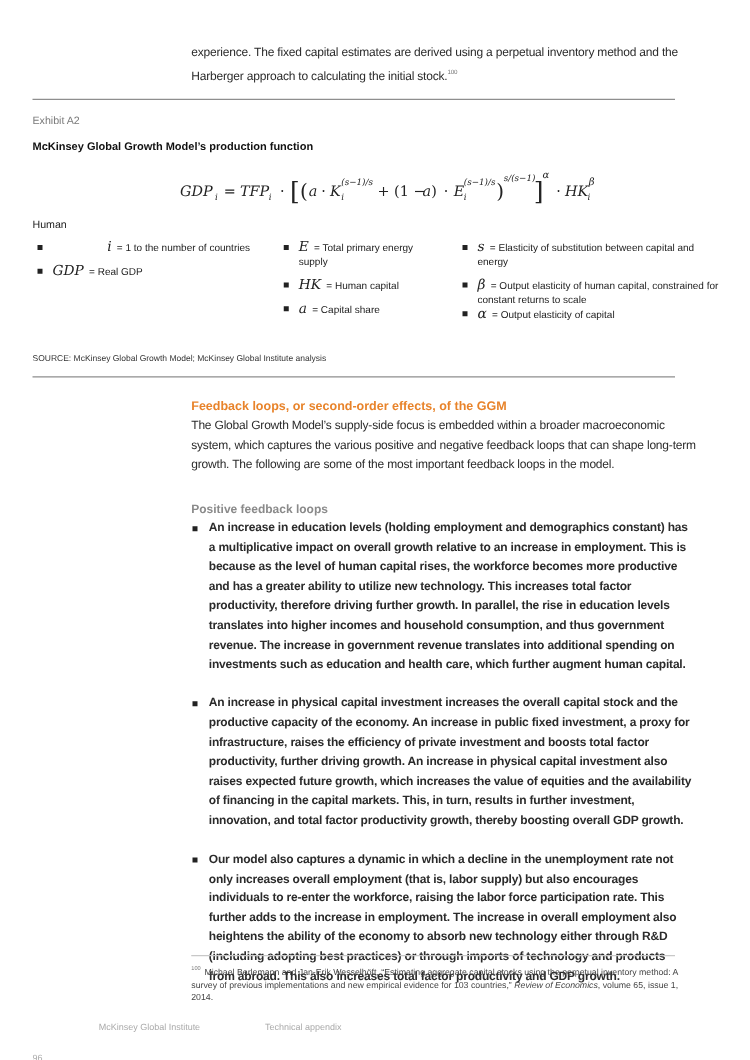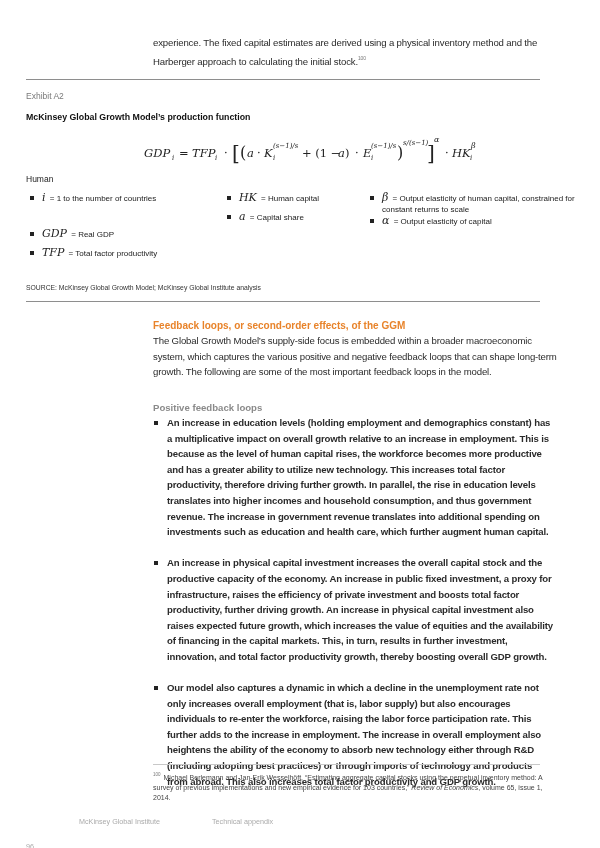--- a/index.html
+++ b/index.html
@@ -26,21 +26,21 @@
   .bullets { position: absolute; left: 153px; top: 415px; width: 402px; margin: 0; padding: 0; list-style: none; }
   .bullet { position: relative; padding-left: 14px; margin-bottom: 15.6px; font-weight: bold; }
   .bullet::before { content: ""; position: absolute; left: 1px; top: 6px; width: 4px; height: 4px; background: #222; }
   .footnote { left: 153px; top: 770px; width: 400px; font-size: 7px; line-height: 10px; color: #444; }
   .footnote .num { font-size: 4.5px; vertical-align: 4px; margin-right: 3px; color: #777; }
   .footer { top: 817px; font-size: 7.2px; color: #aaaaaa; }
 </style>
 </head>
 <body>
 
-<div class="abs body-text top-para"><span>experience. The fixed capital estimates are derived using a physical inventory method and the Harberger approach to calculating the initial stock.</span><sup class="fn">100</sup></div>
+<div class="abs body-text top-para"><span>experience. The fixed capital estimates are derived using a perpetual inventory method and the Harberger approach to calculating the initial stock.</span><sup class="fn">100</sup></div>
 
 <div class="rule" style="left:26px; top:79px; width:514px;"></div>
 
 <div class="abs exhibit-label">Exhibit A2</div>
 <div class="abs exhibit-title">McKinsey Global Growth Model’s production function</div>
 
 <div class="abs formula" title="GDP_i = TFP_i · [ ( a · K_i^{(s−1)/s} + (1 − a) · E_i^{(s−1)/s} )^{s/(s−1)} ]^α · HK_i^β">
   <svg width="340" height="32" viewBox="0 0 340 32">
     <g font-family="DejaVu Serif, serif" font-style="italic" fill="#222">
       <text x="2" y="24" font-size="11.5">GDP</text>
@@ -71,31 +71,32 @@
       <text x="310" y="24" font-size="11.5">HK</text>
         <text x="328" y="27" font-size="7">i</text>
       <text x="329" y="15" font-size="8">β</text>
     </g>
   </svg>
 </div>
 
 <div class="abs where">Human</div>
 
 <ul class="var-list" style="left:30px; top:192px; width:170px;">
-  <li class="var-item" style="margin-bottom:24px;"><span class="sym">i</span> <span>= 1 to the number of countries</span></li>
+  <li class="var-item" style="margin-bottom:7px;text-align:right;"><span class="sym">i</span> <span>= 1 to the number of countries</span></li>
   <li class="var-item" style="margin-bottom:7px;"><span class="sym">GDP</span> <span>= Real GDP</span></li>
-  <li class="var-item" style="margin-bottom:7px;"><span class="sym">TFP</span> <span>= Total factor productivity</span></li>
 </ul>
 
 <ul class="var-list" style="left:227px; top:192px; width:125px;">
+  <li class="var-item" style="margin-bottom:7px;"><span class="sym">E</span> <span>= Total primary energy supply</span></li>
   <li class="var-item" style="margin-bottom:7px;"><span class="sym">HK</span> <span>= Human capital</span></li>
   <li class="var-item"><span class="sym">a</span> <span>= Capital share</span></li>
 </ul>
 
 <ul class="var-list" style="left:370px; top:192px; width:210px;">
+  <li class="var-item" style="margin-bottom:7px;"><span class="sym">s</span> <span>= Elasticity of substitution between capital and energy</span></li>
   <li class="var-item"><span class="sym">β</span> <span>= Output elasticity of human capital, constrained for constant returns to scale</span></li>
   <li class="var-item" style="margin-bottom:7px;"><span class="sym">α</span> <span>= Output elasticity of capital</span></li>
 </ul>
 
 <div class="abs source">SOURCE:  McKinsey Global Growth Model; McKinsey Global Institute analysis</div>
 <div class="rule" style="left:26px; top:301px; width:514px;"></div>
 
 <div class="abs section-heading">Feedback loops, or second-order effects, of the GGM</div>
 <div class="abs body-text intro">The Global Growth Model’s supply-side focus is embedded within a broader macroeconomic system, which captures the various positive and negative feedback loops that can shape long-term growth. The following are some of the most important feedback loops in the model.</div>
 <div class="abs sub-heading">Positive feedback loops</div>

